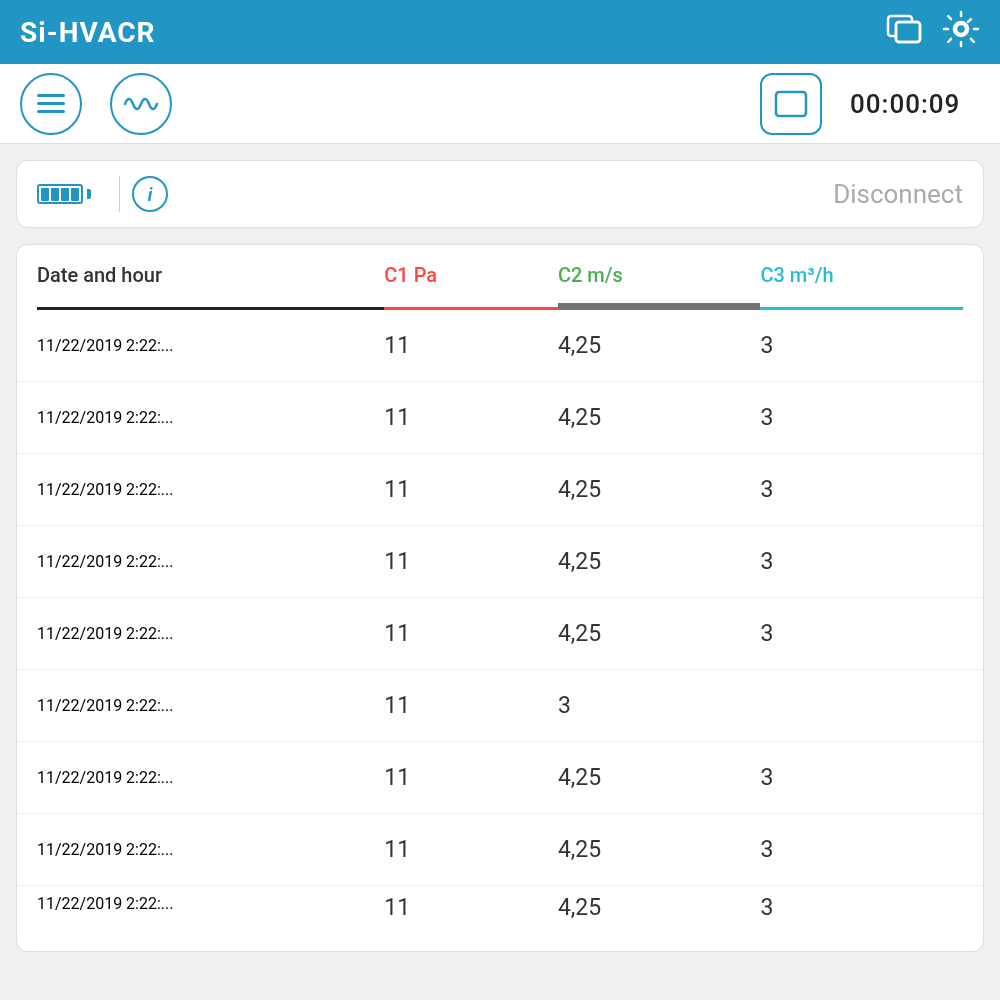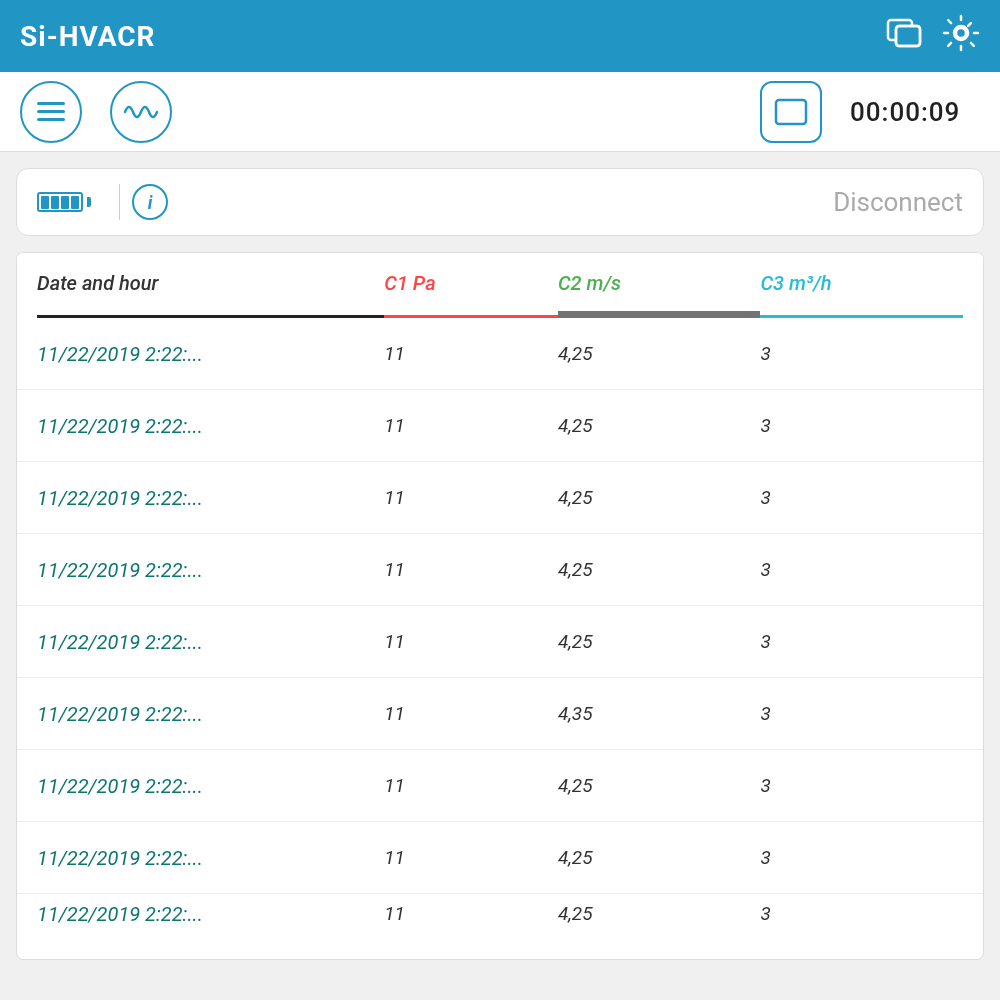--- a/index.html
+++ b/index.html
@@ -11,21 +11,21 @@
       overflow: hidden;
     }
 
     
     .header {
       background: #2196C4;
       display: flex;
       align-items: center;
       justify-content: space-between;
       padding: 0 20px;
-      height: 72px;
+      height: 64px;
     }
     .header-title {
       color: white;
       font-size: 28px;
       font-weight: bold;
       letter-spacing: 1px;
     }
     .header-icons {
       display: flex;
       gap: 20px;
@@ -148,25 +148,24 @@
       color: #aaa;
       font-size: 26px;
       cursor: pointer;
       font-weight: 400;
     }
 
     
     .table-container {
       margin: 16px;
       background: white;
-      border-radius: 7px;
+      border-radius: 12px;
       border: 1px solid #ddd;
       overflow: hidden;
       height: calc(1000px - 80px - 80px - 100px - 32px);
-      font-style: italic;
     }
     .table-header {
       display: grid;
       grid-template-columns: 2.4fr 1.2fr 1.4fr 1.4fr;
       padding: 18px 20px 0 20px;
       background: white;
     }
     .col-header {
       font-size: 20px;
       font-weight: 500;
@@ -190,26 +189,26 @@
       grid-template-columns: 2.4fr 1.2fr 1.4fr 1.4fr;
       padding: 0 20px;
       height: 72px;
       align-items: center;
       border-bottom: 1px solid #eee;
     }
     .table-row:last-child {
       border-bottom: none;
     }
     .cell {
-      font-size: 19px;
+      font-size: 23px;
       color: #333;
     }
     .cell-date {
-      color: #0f766e;
-      font-size: 20px;
+      color: #000000;
+      font-size: 16px;
     }
 
     
     .table-row-partial {
       display: grid;
       grid-template-columns: 2.4fr 1.2fr 1.4fr 1.4fr;
       padding: 0 20px;
       height: 40px;
       align-items: flex-start;
       padding-top: 8px;
@@ -313,21 +312,20 @@
   </div>
       <div class="table-row">
     <span class="cell cell-date">11/22/2019 2:22:...</span>
     <span class="cell">11</span>
     <span class="cell">4,25</span>
     <span class="cell">3</span>
   </div>
       <div class="table-row">
     <span class="cell cell-date">11/22/2019 2:22:...</span>
     <span class="cell">11</span>
-    <span class="cell">4,35</span>
     <span class="cell">3</span>
   </div>
       <div class="table-row">
     <span class="cell cell-date">11/22/2019 2:22:...</span>
     <span class="cell">11</span>
     <span class="cell">4,25</span>
     <span class="cell">3</span>
   </div>
       <div class="table-row">
     <span class="cell cell-date">11/22/2019 2:22:...</span>

